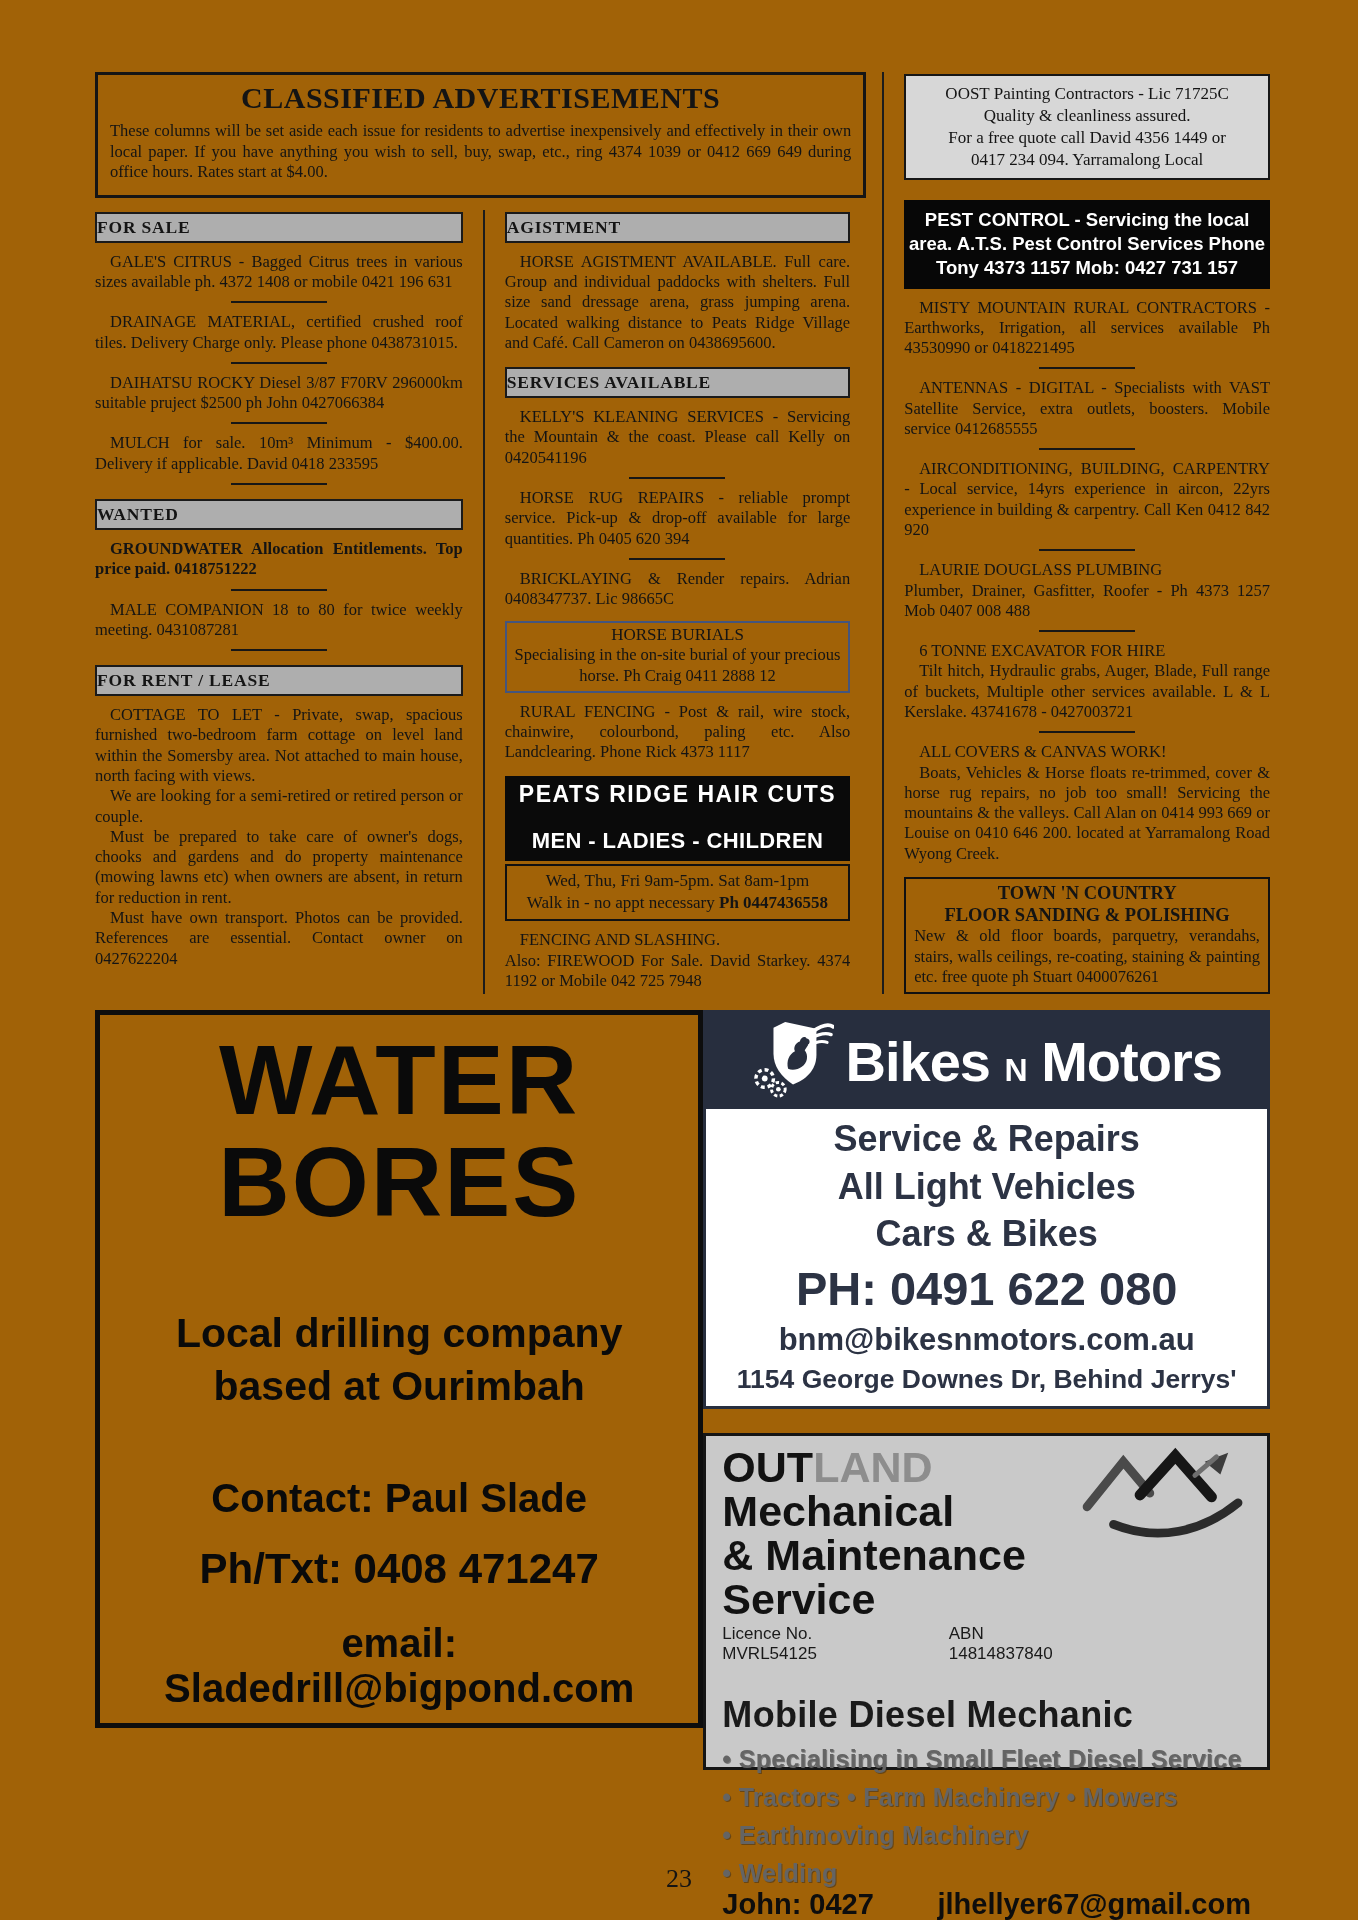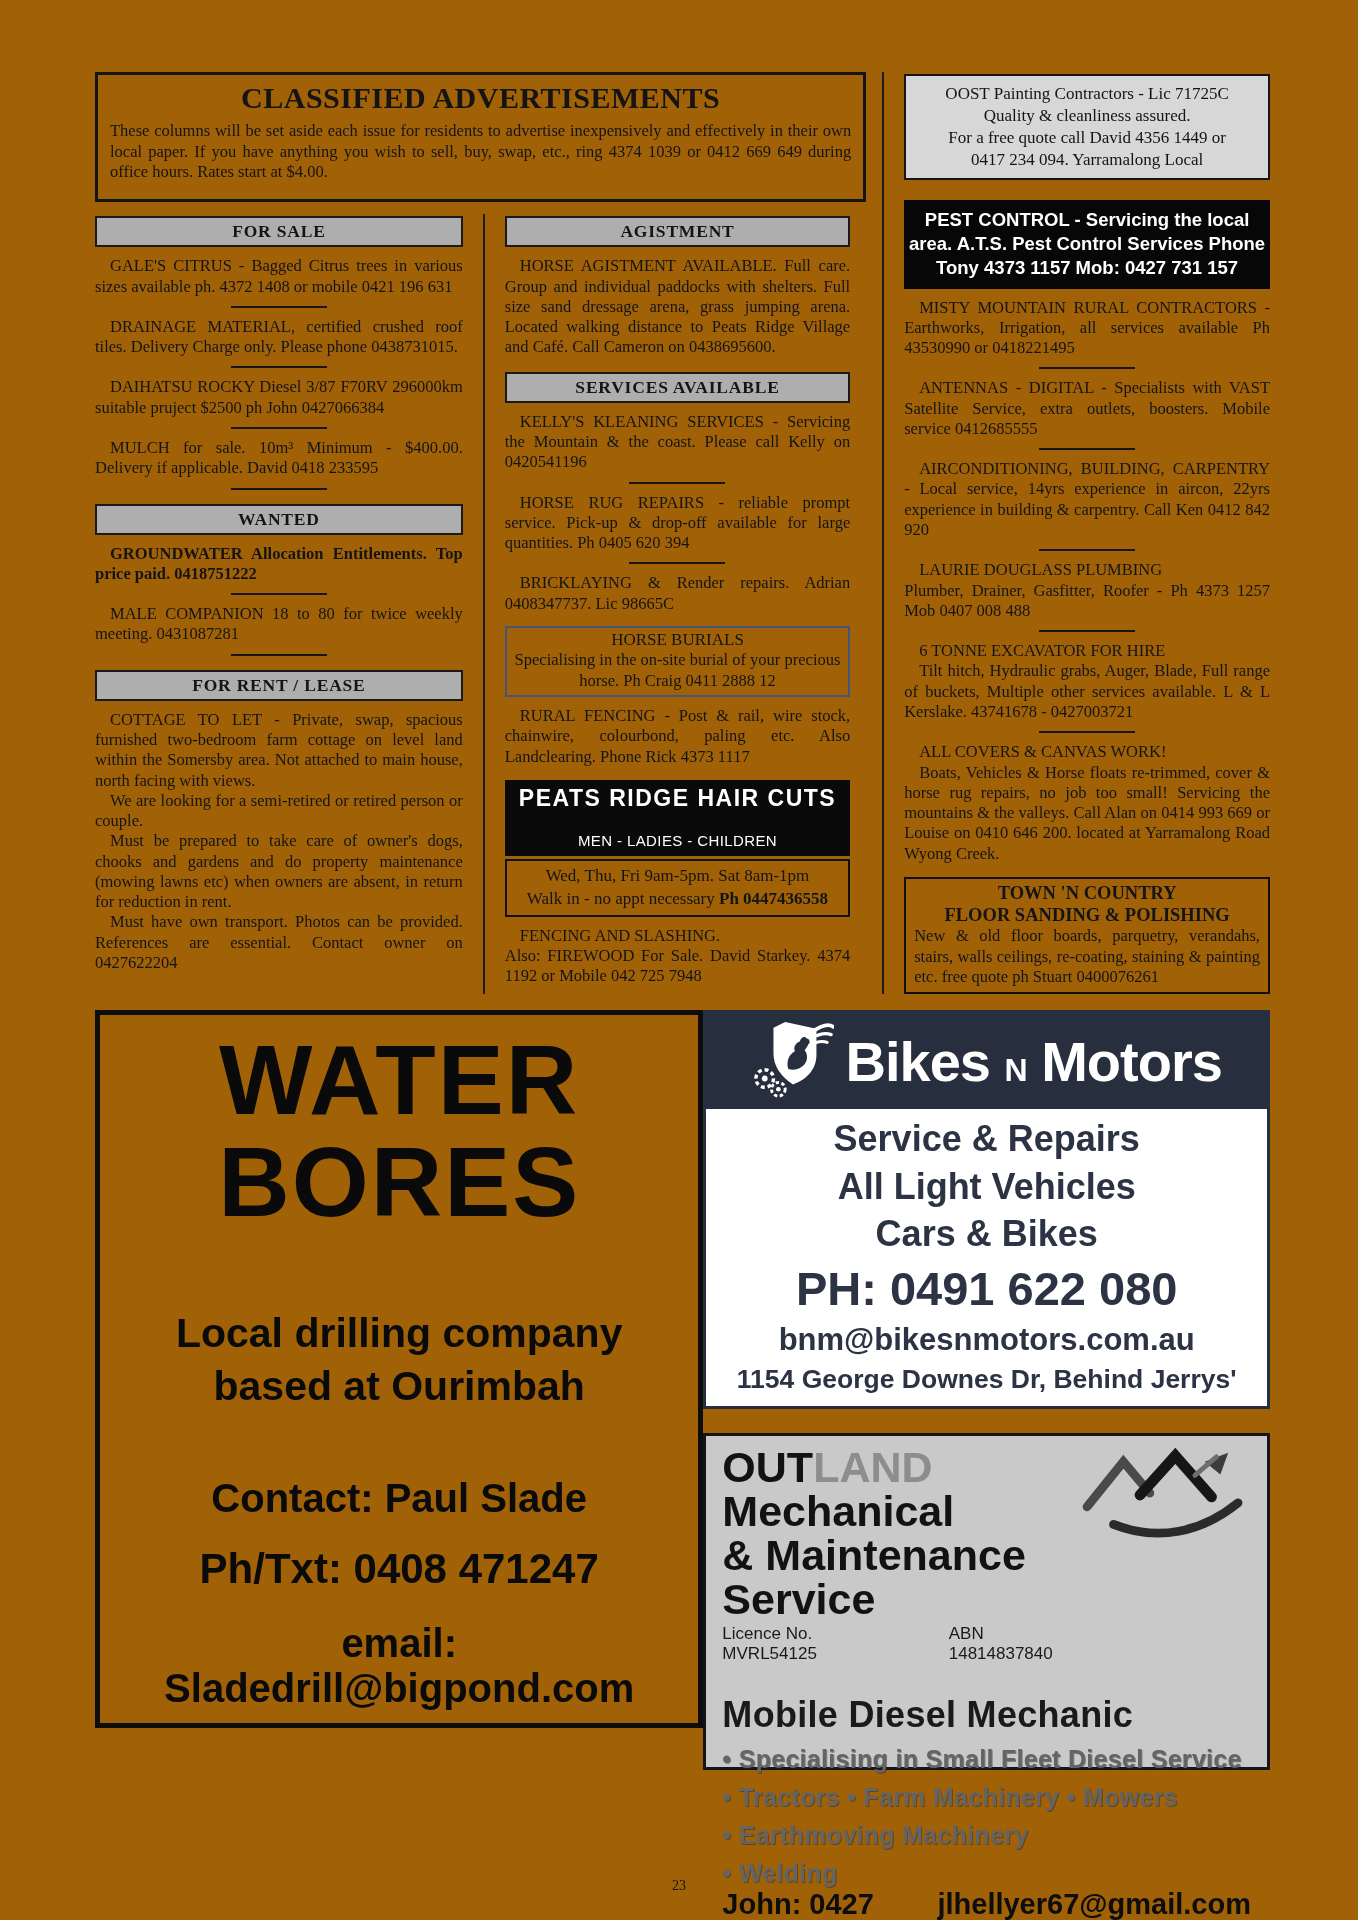--- a/index.html
+++ b/index.html
@@ -7,35 +7,35 @@
         color:#141414;font-family:"Liberation Serif",serif;margin:0 auto;}
   .content{padding:72px 88px 0 95px;}
   
   .cgrid{display:grid;grid-template-columns:1fr 1.03fr 1fr;row-gap:12px;}
   .mast{grid-column:1/3;grid-row:1;margin-right:16px;border:3px solid #151515;padding:4px 12px 9px;}
   .mast-title{font-size:30px;font-weight:bold;text-align:center;letter-spacing:.5px;margin:2px 0 6px;}
   .mast-body{font-size:16.5px;line-height:1.25;text-align:justify;}
   .c1{grid-column:1;grid-row:2;padding-right:20px;}
   .c2{grid-column:2;grid-row:2;border-left:2px solid #1c1c1c;padding:0 32px 0 20px;}
   .c3{grid-column:3;grid-row:1/3;border-left:2px solid #1c1c1c;padding-left:20px;}
-  .bar{background:#aeaeae;border:2px solid #1a1a1a;text-align:center;font-weight:bold;
+  .bar{background:#aeaeae;border:2px solid #1a1a1a;font-weight:bold;
        font-size:17.5px;letter-spacing:.8px;padding:3px 0;margin:14px 0 4px;}
   .bar.first{margin-top:2px;}
   .ad{font-size:16.5px;line-height:1.23;text-align:justify;text-indent:15px;margin:9px 0 0;}
   .ad.flush{text-indent:0;margin-top:0;}
   .ad.bold{font-weight:bold;}
   .sep{width:96px;border-top:2px solid #161616;margin:9px auto 0;height:0;}
   
   .burials{border:2px solid #44557d;text-align:center;padding:2px 6px 4px;margin-top:12px;}
   .burials .t{font-size:17px;}
   .burials .b{font-size:16.5px;line-height:1.25;}
   .hc-black{background:#0a0a0a;color:#fff;text-align:center;font-family:"Liberation Sans",sans-serif;
             padding:5px 2px 7px;margin-top:13px;}
   .hc-title{font-size:23px;font-weight:bold;letter-spacing:1.5px;}
-  .hc-sub{font-size:15px;font-weight:normal;letter-spacing:.4px;margin-top:20px;}
+  .hc-sub{font-size:22px;font-weight:bold;letter-spacing:.4px;margin-top:20px;}
   .hc-info{border:2.5px solid #111;text-align:center;font-size:17px;line-height:1.35;
            padding:4px 2px;margin-top:3px;}
   .oost{background:#d7d7d7;border:2.5px solid #161616;text-align:center;font-size:17px;
         line-height:1.3;padding:7px 4px;margin-top:2px;}
   .pest{background:#070707;color:#fff;font-family:"Liberation Sans",sans-serif;font-weight:bold;
         text-align:center;font-size:18.5px;line-height:1.3;padding:8px 2px;margin-top:20px;}
   .town{border:2.5px solid #111;padding:3px 8px 5px;margin-top:13px;}
   .town-t{text-align:center;font-weight:bold;font-size:18.5px;line-height:1.2;}
   .town-b{font-size:16.5px;text-align:justify;line-height:1.23;}
   
@@ -64,21 +64,21 @@
        height:337px;padding:10px 16px 12px;display:flex;flex-direction:column;
        font-family:"Liberation Sans",sans-serif;}
   .out-head{display:flex;justify-content:space-between;align-items:flex-start;}
   .out-title{font-size:43px;font-weight:bold;line-height:1.02;color:#121212;}
   .out-land{color:#8d8d8d;}
   .out-lic{font-size:17px;color:#1a1a1a;margin-top:3px;display:flex;gap:55px;}
   .out-h2{font-size:36px;font-weight:bold;color:#1a1a1a;margin-top:30px;letter-spacing:.3px;}
   .out-b{font-size:25px;font-weight:bold;color:#646464;margin-top:9px;letter-spacing:.3px;
          text-shadow:1px 1px 0 rgba(35,35,35,.45);}
   .out-foot{margin-top:auto;display:flex;gap:44px;font-size:29px;font-weight:bold;color:#0d0d0d;}
-  .pnum{position:absolute;bottom:26px;left:0;right:0;text-align:center;font-size:14px;}
+  .pnum{position:absolute;bottom:26px;left:0;right:0;text-align:center;font-size:26px;}
 </style>
 </head>
 <body>
 
 <div class="page">
   <div class="content">
 
     <div class="cgrid">
 
       <div class="mast">

